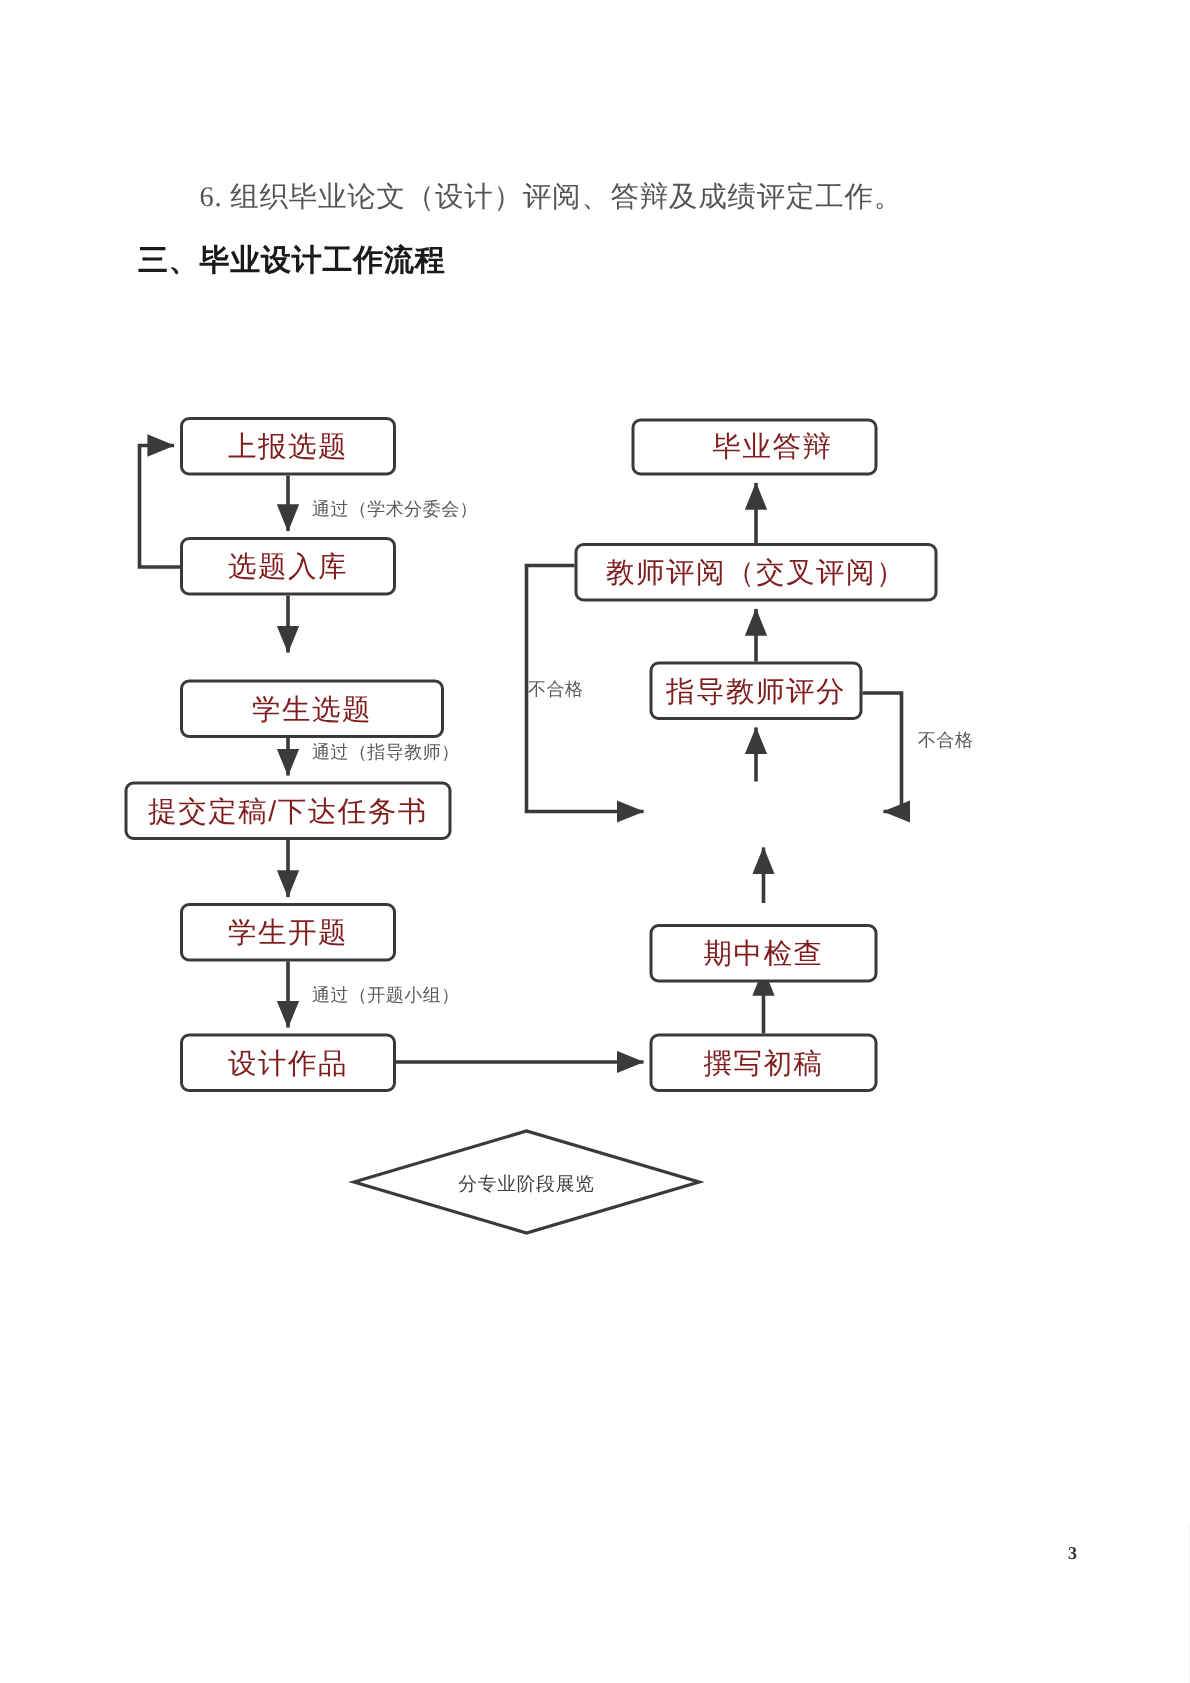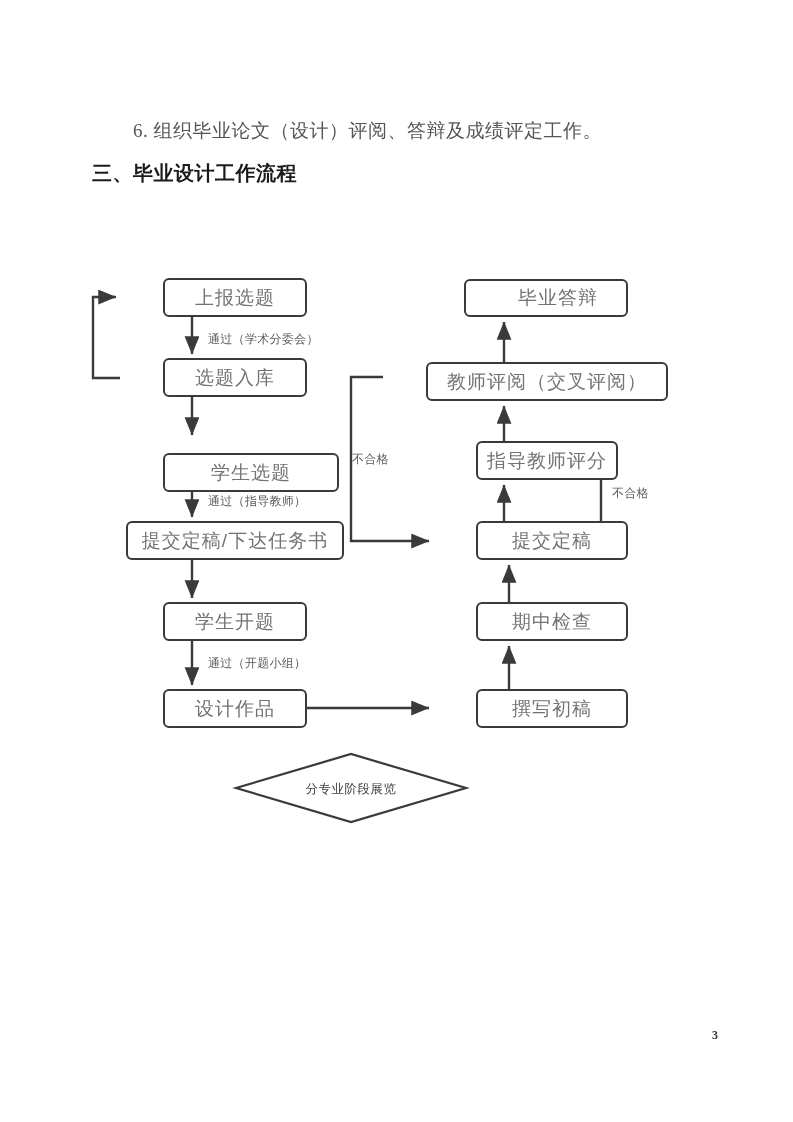--- a/index.html
+++ b/index.html
@@ -58,26 +58,25 @@
   }
   .node {
     position: absolute;
     box-sizing: border-box;
     border: 2px solid #3a3a3a;
     border-radius: 6px;
     background: #ffffff;
     display: flex;
     align-items: center;
     justify-content: center;
-    color: #737373;
+    color: #7f1d1d;
     font-size: 19px;
     letter-spacing: 1px;
     white-space: nowrap;
     font-family: "Liberation Sans", sans-serif;
-    margin-left: 43px;
   }
   .edge-label {
     position: absolute;
     color: #5a5a5a;
     font-size: 12px;
     white-space: nowrap;
     letter-spacing: 0.3px;
     font-family: Liberation Sans, sans-serif;
   }
   .diamond-label {
@@ -150,22 +149,21 @@
     </svg>
 
     <div class="node" style="left:120px; top:278px; width:144px; height:39px;">上报选题</div>
     <div class="node" style="left:120px; top:358px; width:144px; height:39px;">选题入库</div>
     <div class="node" style="left:120px; top:453px; width:176px; height:39px;">学生选题</div>
     <div class="node" style="left:83px; top:521px; width:218px; height:39px;">提交定稿/下达任务书</div>
     <div class="node" style="left:120px; top:689px; width:144px; height:39px;">设计作品</div>
     <div class="node" style="left:120px; top:602px; width:144px; height:39px;">学生开题</div>
 
     <div class="node" style="left:433px; top:689px; width:152px; height:39px;">撰写初稿</div>
-    <div class="node" style="left:433px; top:602px; width:152px; height:39px;">期中检查</div>
-    <div class="node" style="left:433px; top:521px; width:152px; height:39px;">提交定稿</div>
+    <div class="node" style="left:433px; top:616px; width:152px; height:39px;">期中检查</div>
     <div class="node" style="left:433px; top:441px; width:142px; height:39px;">指导教师评分</div>
     <div class="node" style="left:383px; top:362px; width:242px; height:39px;font-family:Liberation Mono, monospace;">教师评阅（交叉评阅）</div>
     <div class="node" style="left:421px; top:279px; width:164px; height:38px;padding-left:24px;">毕业答辩</div>
 
     <div class="diamond-label" style="left:296px; top:781px; width:110px;">分专业阶段展览</div>
 
     <div class="edge-label" style="left:208px; top:331px;">通过（学术分委会）</div>
     <div class="edge-label" style="left:208px; top:493px;">通过（指导教师）</div>
     <div class="edge-label" style="left:208px; top:655px;">通过（开题小组）</div>
     <div class="edge-label" style="left:352px; top:451px;">不合格</div>

